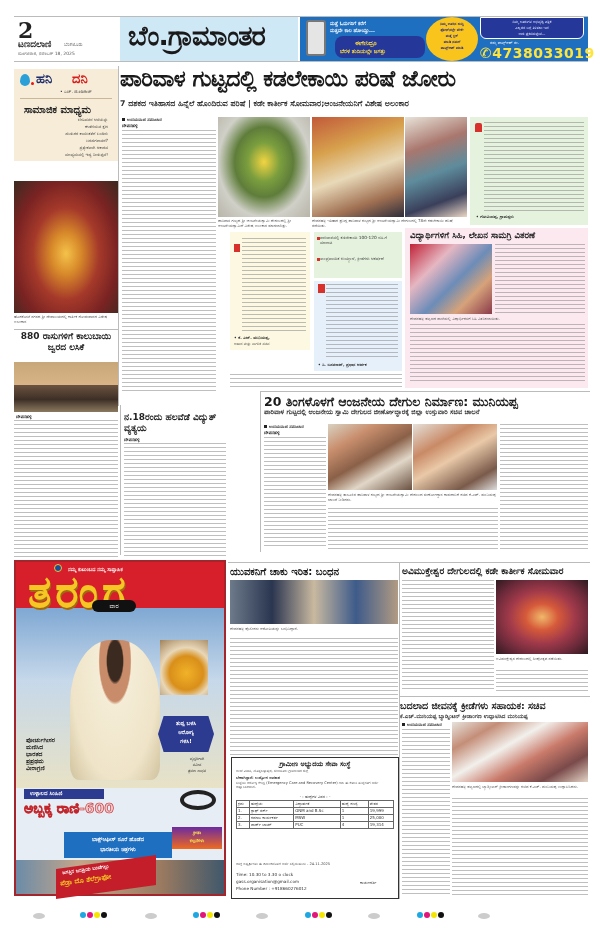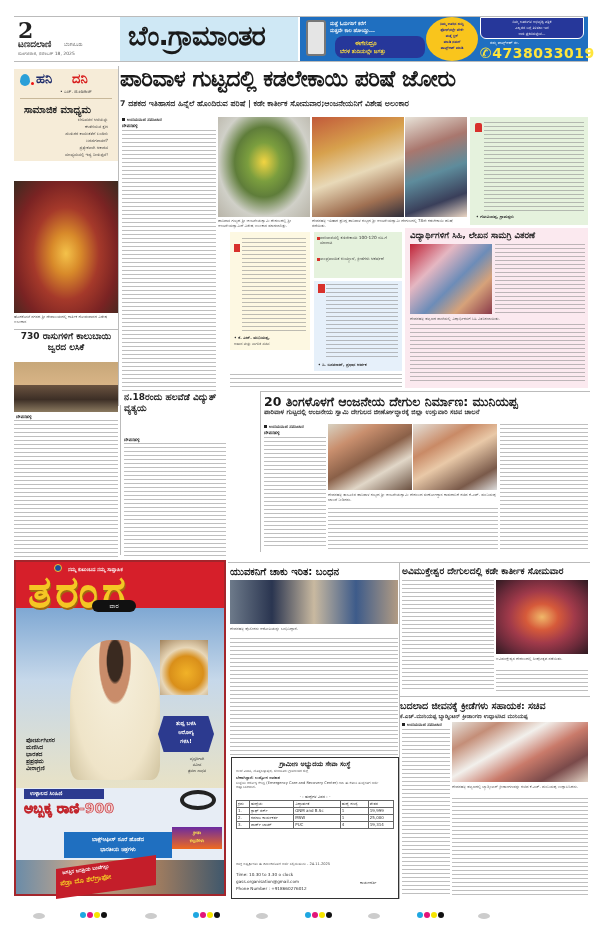--- a/index.html
+++ b/index.html
@@ -38,21 +38,21 @@
   #hani-author { left: 60px; top: 89px; font-size: 4.5px; color: #333; }
   #hani-rule { left: 20px; top: 98px; width: 92px; height: 1px; background: #c8b89a; }
   #hani-title { left: 24px; top: 104px; font-size: 10px; font-weight: bold; color: #222; }
   .hani-line { font-size: 4.3px; color: #333; text-align: right; width: 96px; left: 12px; }
   #left-photo1 { left: 14px; top: 181px; width: 104px; height: 132px; background: radial-gradient(ellipse at 50% 55%, #f4c24a 0%, #d88a2a 20%, #a5392a 45%, #7a2323 70%, #3a2b20 100%); }
   #lp1-cap { left: 14px; top: 314px; width: 104px; height: 14px; }
   #left-h2 { left: 14px; top: 331px; width: 104px; font-size: 9px; font-weight: bold; color: #222; text-align: center; line-height: 11px; }
   #left-photo2 { left: 14px; top: 362px; width: 104px; height: 50px; background: linear-gradient(to bottom, #c7a779 0%, #d8b486 45%, #6b5340 46%, #3d2f26 75%, #8b7a60 100%); }
   #left-body2 { left: 14px; top: 414px; width: 104px; height: 138px; }
   
-  #mid-h { left: 124px; top: 392px; width: 100px; font-size: 9px; font-weight: bold; line-height: 11px; color: #222; }
+  #mid-h { left: 124px; top: 412px; width: 100px; font-size: 9px; font-weight: bold; line-height: 11px; color: #222; }
   #mid-body { left: 124px; top: 437px; width: 102px; height: 115px; }
   
   #main-head { left: 120px; top: 66px; width: 470px; font-size: 22px; font-weight: bold; color: #1a1a1a; letter-spacing: -.5px; white-space: nowrap; }
   #main-sub { left: 120px; top: 99px; width: 480px; font-size: 7.8px; font-weight: bold; color: #333; white-space: nowrap; }
   #main-body { left: 122px; top: 117px; width: 94px; height: 270px; }
   #main-photo1 { left: 218px; top: 117px; width: 92px; height: 100px; background: radial-gradient(ellipse at 50% 45%, #f2d442 0%, #7b9e3e 25%, #5f7d3a 45%, #d0d0c8 70%, #b8b4a8 100%); }
   #mp1-cap { left: 218px; top: 218px; width: 92px; height: 14px; }
   #main-photo2 { left: 312px; top: 117px; width: 92px; height: 100px; background: linear-gradient(160deg, #c25a3a 0%, #d7a14d 30%, #e8d9b8 55%, #a07052 80%, #2d2d3a 100%); }
   #main-photo3 { left: 405px; top: 117px; width: 62px; height: 100px; background: linear-gradient(160deg, #e8e3d8 0%, #a9776e 30%, #5e8c9c 55%, #3a3f5a 80%, #ebd6c4 100%); }
   #mp2-cap { left: 312px; top: 218px; width: 155px; height: 10px; }
@@ -192,21 +192,21 @@
 <div class="abs hani-line" style="top:117px">ಬೇಡಿದವರ ಆಸೆಯನ್ನು</div>
 <div class="abs hani-line" style="top:124px">ಈಡೇರಿಸುವ ಕ್ಷಣ</div>
 <div class="abs hani-line" style="top:131px">ಹುಡುಗರ ಕಾಮುಕತೆಗೆ ಬಂದಿರು</div>
 <div class="abs hani-line" style="top:138px">ಬರಹಗಳಾದರೆ?</div>
 <div class="abs hani-line" style="top:145px">ಪ್ರತ್ಯೇಕವಾಗಿ ಆಕಾರದ</div>
 <div class="abs hani-line" style="top:152px">ಮಾಧ್ಯಮದಲ್ಲಿ ಇಷ್ಟ ನೀಡುತ್ತದೆ!</div>
 
 <div id="left-photo1" class="abs photo"></div>
 <div id="lp1-cap" class="abs txt">ಹೊಸಕೋಟೆ ನಗರದ ಶ್ರೀ ದೇವಾಲಯದಲ್ಲಿ ಕಾರ್ತಿಕ ಸೋಮವಾರದ ವಿಶೇಷ ಅಲಂಕಾರ</div>
 <div class="abs hrule" style="left:14px;top:329px;width:104px"></div>
-<div id="left-h2" class="abs">730 ರಾಸುಗಳಿಗೆ ಕಾಲುಬಾಯಿ ಜ್ವರದ ಲಸಿಕೆ</div>
+<div id="left-h2" class="abs">880 ರಾಸುಗಳಿಗೆ ಕಾಲುಬಾಯಿ ಜ್ವರದ ಲಸಿಕೆ</div>
 <div id="left-photo2" class="abs photo"></div>
 <div class="abs" style="left:16px;top:414px;font-size:4.5px;font-weight:bold;color:#222">ದೇವನಹಳ್ಳಿ</div>
 <div id="left-body2" class="abs lines" style="top:420px"></div>
 
 <div class="abs vrule" style="left:120px;top:405px;height:150px"></div>
 <div id="mid-h" class="abs">ನ.18ರಂದು ಹಲವೆಡೆ ವಿದ್ಯುತ್ ವ್ಯತ್ಯಯ</div>
 <div class="abs" style="left:124px;top:437px;font-size:4.5px;font-weight:bold;color:#222">ದೇವನಹಳ್ಳಿ</div>
 <div id="mid-body" class="abs lines" style="top:443px"></div>
 
 <div class="abs vrule" style="left:118px;top:66px;height:340px"></div>
@@ -286,21 +286,21 @@
 <div id="ad2-quiz" class="abs"></div>
 <div class="abs quiz-t" style="top:830px">ಕ್ರೀಡಾ</div>
 <div class="abs quiz-t" style="top:838px">ಕಲ್ಪನೆಗಳು</div>
 <div class="abs" style="left:26px;top:736px;font-size:6px;font-weight:bold;line-height:7px">ಪೋರ್ಚುಗೀಸರ</div>
 <div class="abs" style="left:26px;top:743px;font-size:6px;font-weight:bold;line-height:7px">ಮಣಿಸಿದ</div>
 <div class="abs" style="left:26px;top:750px;font-size:6px;font-weight:bold;line-height:7px">ಭಾರತದ</div>
 <div class="abs" style="left:26px;top:757px;font-size:6px;font-weight:bold;line-height:7px">ಪ್ರಪ್ರಥಮ</div>
 <div class="abs" style="left:26px;top:764px;font-size:6px;font-weight:bold;line-height:7px">ವೀರಾಗ್ರಣಿ</div>
 <div id="ad2-ul-band" class="abs"></div>
 <div id="ad2-ul-text" class="abs">ಉಳ್ಳಾಲದ ಸಿಂಹಿಣಿ</div>
-<div id="ad2-abbakka" class="abs">ಅಬ್ಬಕ್ಕ ರಾಣಿ-900</div>
+<div id="ad2-abbakka" class="abs">ಅಬ್ಬಕ್ಕ ರಾಣಿ-600</div>
 <div id="ad2-blue-box" class="abs"></div>
 <div class="abs blue-t" style="top:836px">ಬಾಕ್ಸ್‌ಆಫೀಸ್ ಸೂರೆ ಹೊಡೆದ</div>
 <div class="abs blue-t" style="top:846px">ಭಾರತೀಯ ಚಿತ್ರಗಳು</div>
 <div id="ad2-bottom" class="abs"></div>
 <div id="ad2-red-band" class="abs"></div>
 <div id="ad2-b1" class="abs">ಜಗತ್ತಿನ ಜನಪ್ರಿಯ ಬಂಡೆಗಲ್ಲು</div>
 <div id="ad2-b2" class="abs">ಪೆಡ್ರಾ ದೊ ತೆಲೆಗ್ರಾಫೋ</div>
 
 <div class="abs hrule" style="left:228px;top:562px;width:362px"></div>
 <div id="s3-head" class="abs">ಯುವಕನಿಗೆ ಚಾಕು ಇರಿತ: ಬಂಧನ</div>

